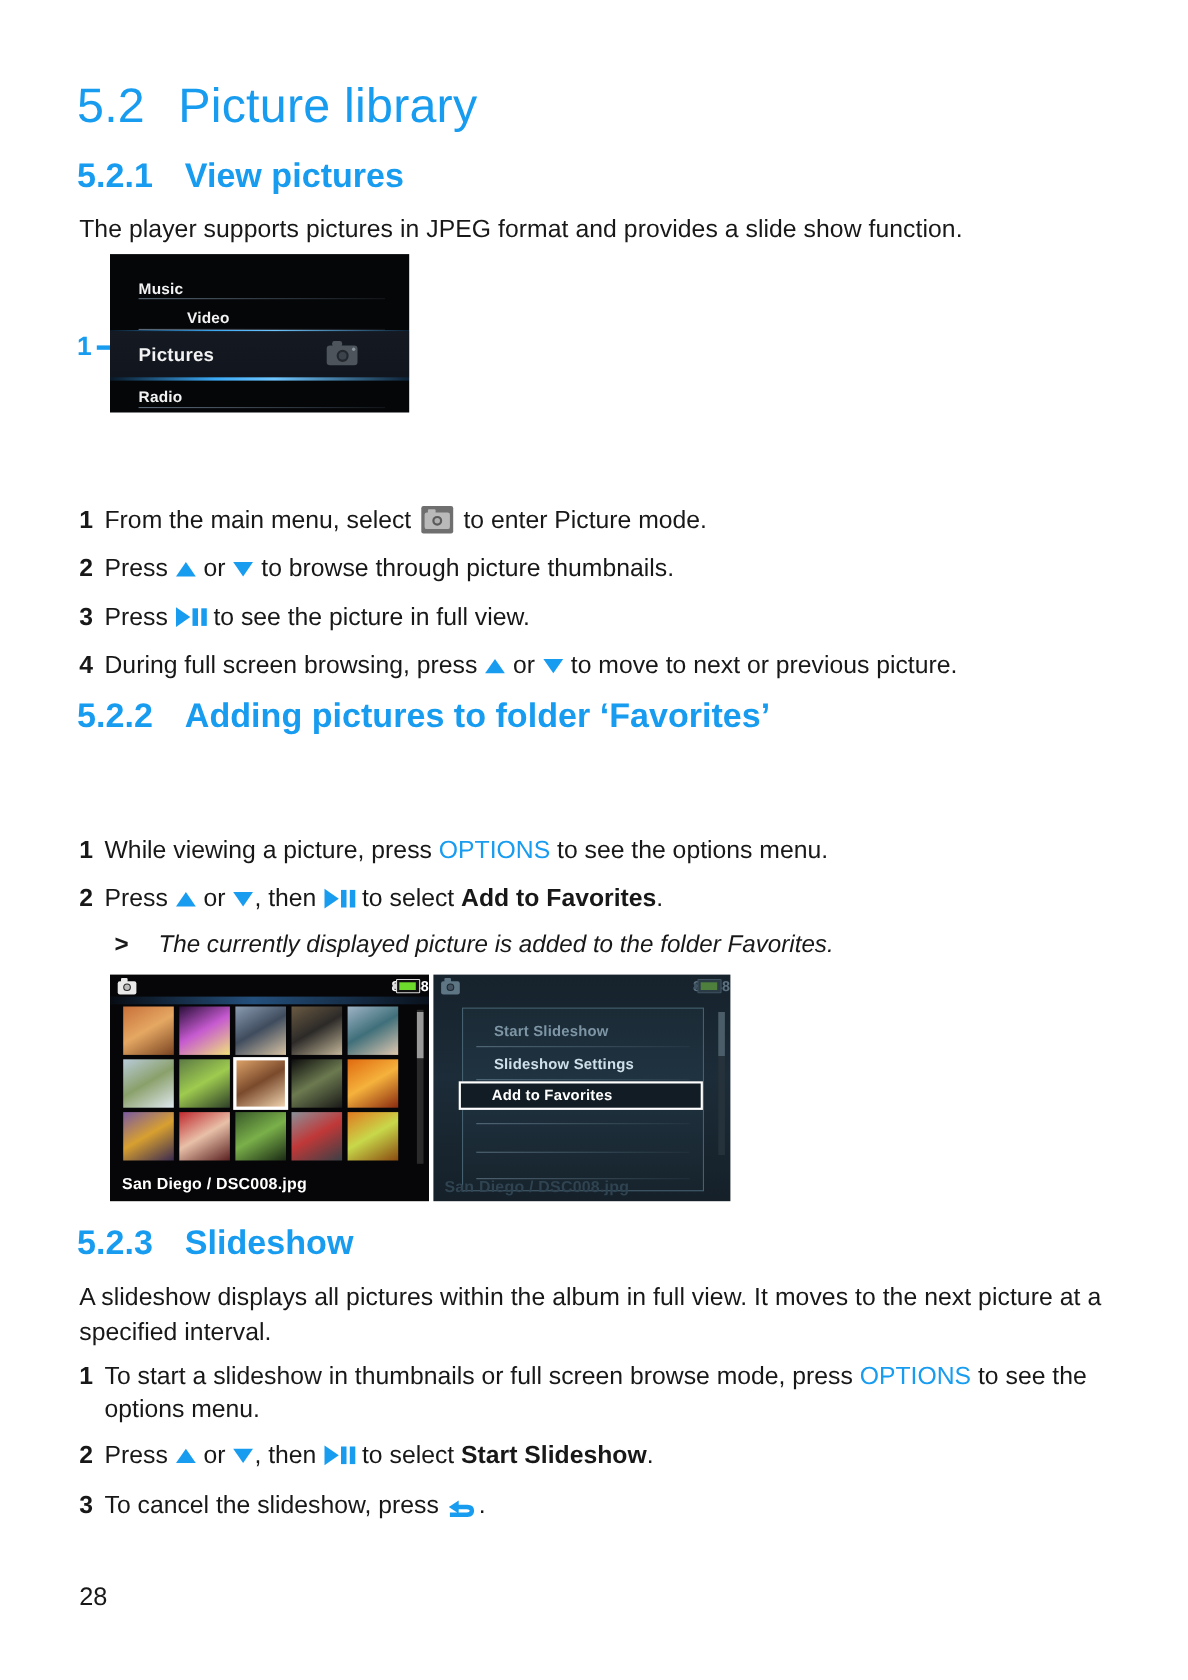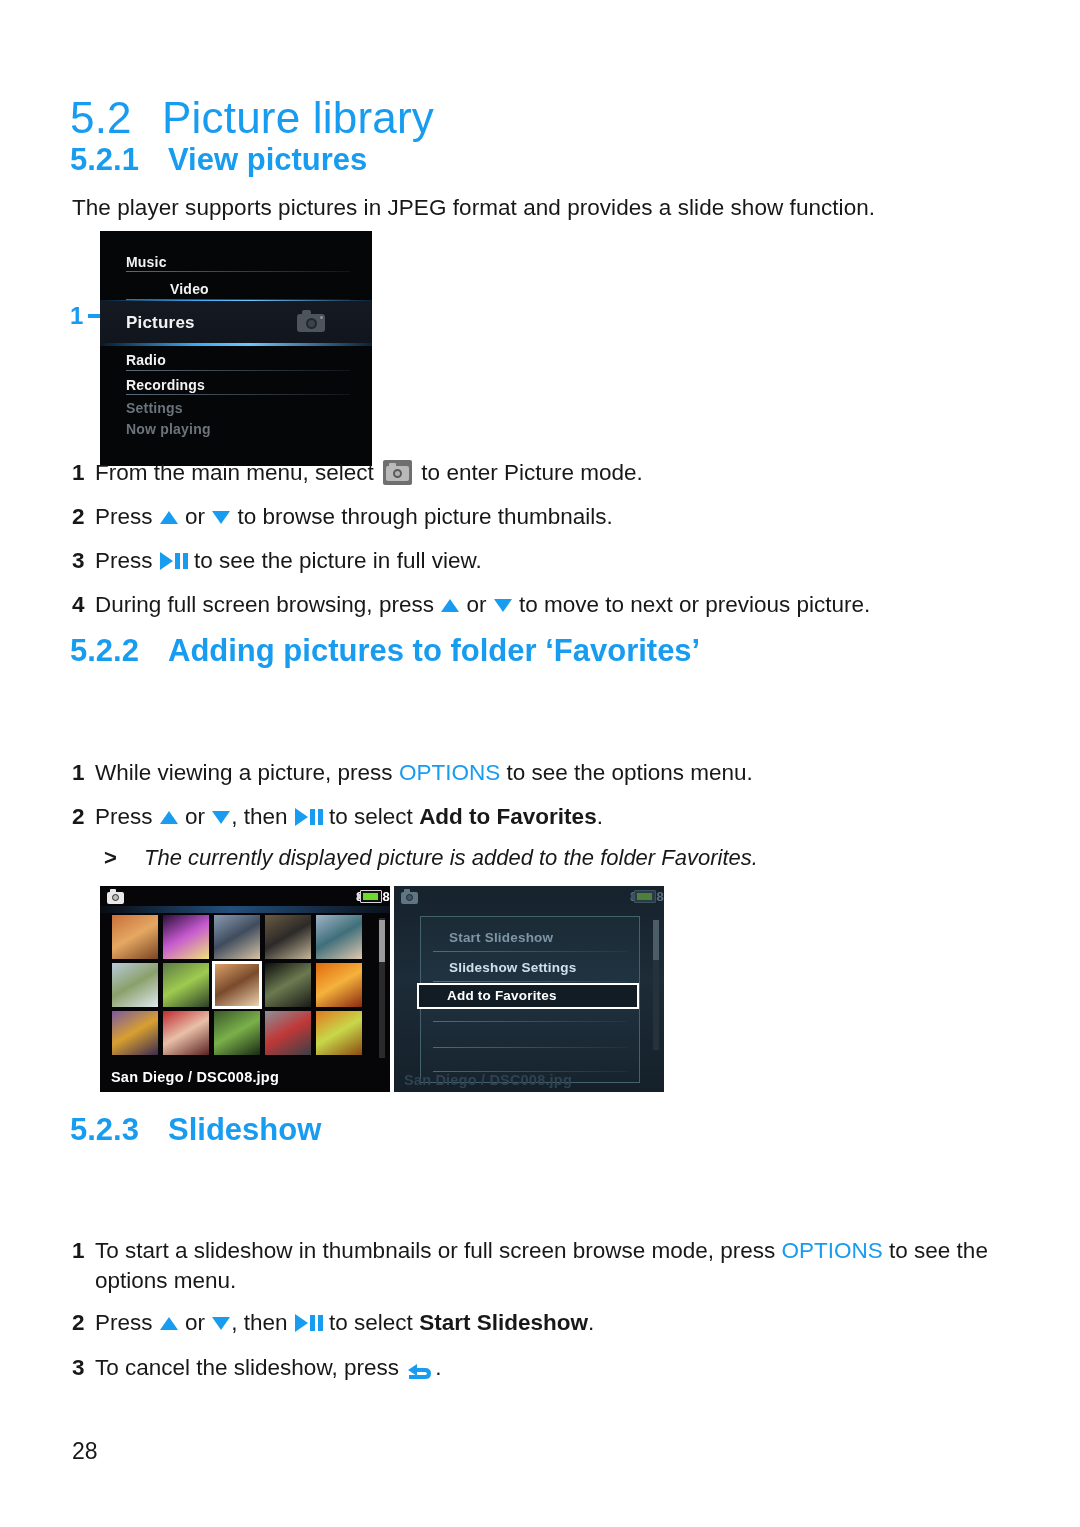--- a/index.html
+++ b/index.html
@@ -26,21 +26,21 @@
   .h1 {
     position: absolute;
     left: 70px;
     top: 72px;
     font-size: 44px;
     font-weight: 400;
     color: #189CF0;
     letter-spacing: 0.2px;
     white-space: nowrap;
   }
-  .h1 .num { display: inline-block; width: 92px; margin-top: 21px; }
+  .h1 .num { display: inline-block; width: 92px; }
 
   .h2 {
     position: absolute;
     left: 70px;
     font-size: 31px;
     font-weight: bold;
     color: #189CF0;
     white-space: nowrap;
   }
   .h2 .num { display: inline-block; min-width: 98px; }
@@ -195,21 +195,21 @@
   }
 
   .opt-word { color: #189CF0; }
 
   
   .dev-menu {
     position: absolute;
     left: 100px;
     top: 231px;
     width: 272px;
-    height: 235px;
+    height: 144px;
     background: #050608;
     overflow: hidden;
   }
   .dev-menu .row {
     position: absolute;
     left: 26px;
     width: 222px;
     color: #f2f2f2;
     font-size: 14px;
     font-weight: bold;
@@ -658,20 +658,21 @@
     <div class="opt-scroll">
         <span class="knob"></span>
       </div>
     <div class="filename-ghost">San Diego / DSC008.jpg</div>
   </div>
 
   <div class="h2 h2-c">
     <span class="num">5.2.3</span><span>Slideshow</span>
   </div>
 
+  <div class="para p-slide">A slideshow displays all pictures within the album in full view. It moves to the next picture at a specified interval.</div>
 
   <div class="step s3-1">
     <span class="sn">1</span>
     <span class="st"><span>To start a slideshow in thumbnails or full screen browse mode, press </span><span class="opt-word">OPTIONS</span><span> to see the options menu.</span></span>
   </div>
 
   <div class="step s3-2">
     <span class="sn">2</span>
     <span class="st"><span>Press </span><span class="ico ico-up"></span><span> or </span><span class="ico ico-down"></span><span>, then </span><span class="ico ico-playpause"><span class="tri"></span><span class="b1"></span><span class="b2"></span></span><span> to select </span><b>Start Slideshow</b><span>.</span></span>
   </div>

